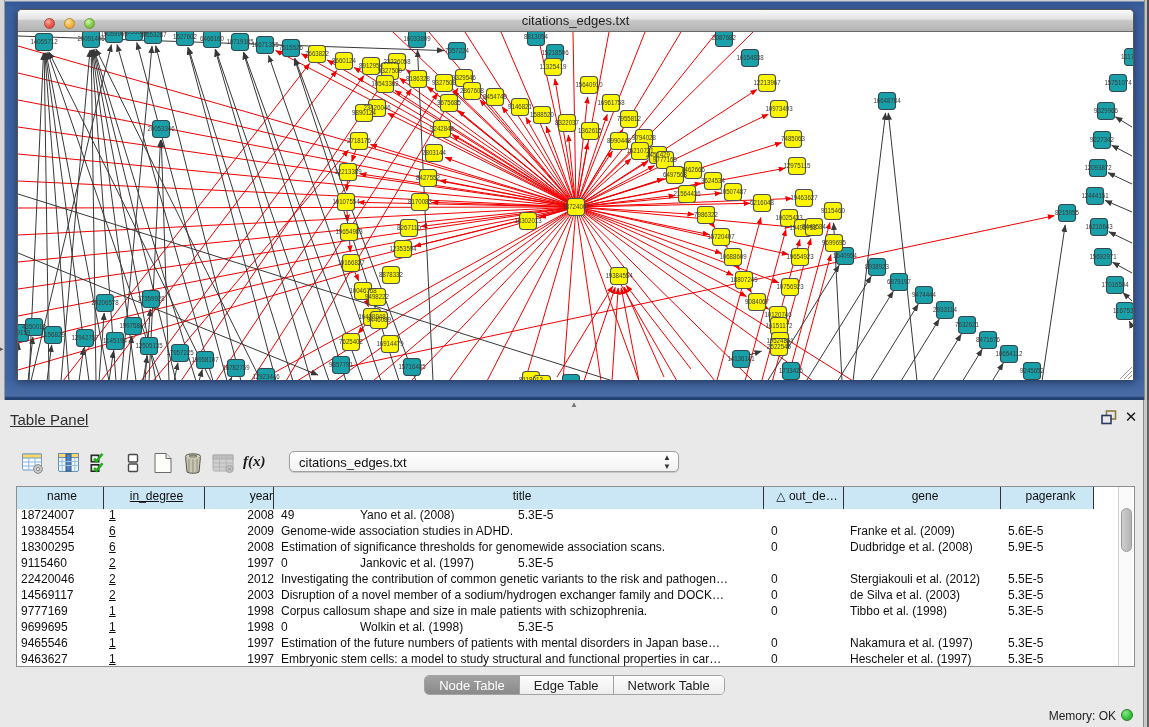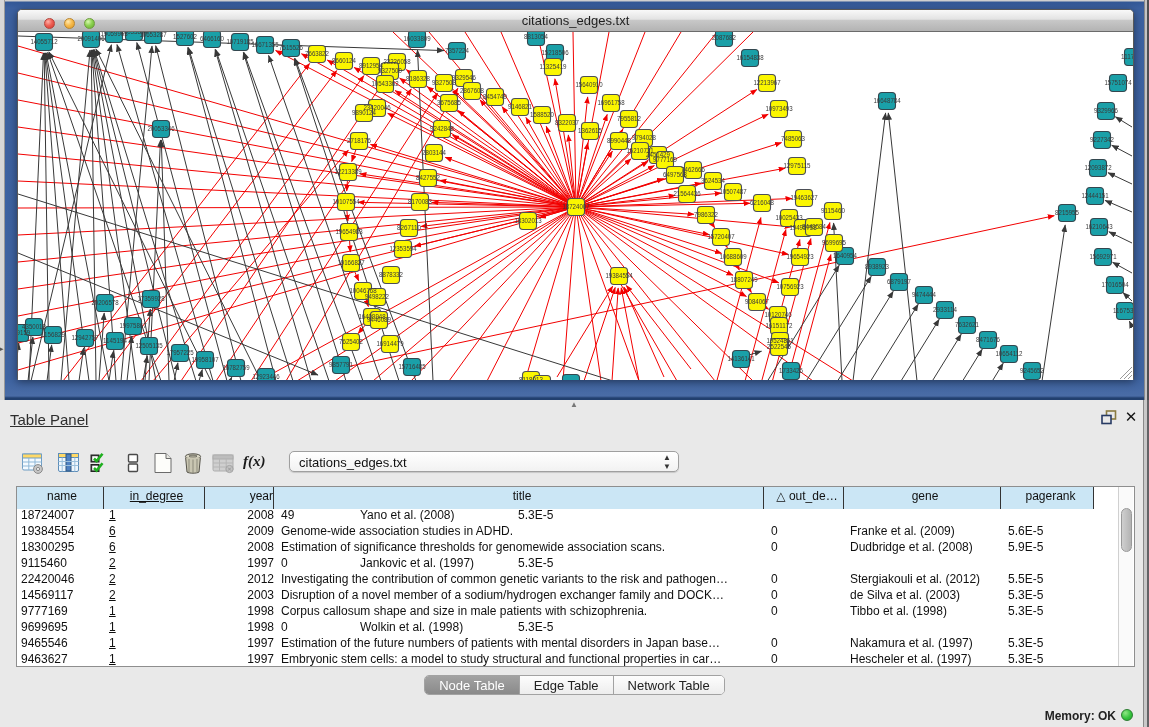--- a/index.html
+++ b/index.html
@@ -78,21 +78,21 @@
   background:linear-gradient(90deg,#cfcfcf,#b3b3b3); border:1px solid #999;
   border-radius:6px; }
 
 #tabs { position:absolute; left:0; top:275px; width:1149px; height:20px; text-align:center; }
 #tabset { display:inline-flex; height:20px; border:1px solid #a2a2a2; border-radius:5px;
   overflow:hidden; background:#fbfbfb; box-shadow:inset 0 1px 0 rgba(255,255,255,.8); }
 .tab { padding:0 14px; font-size:13px; line-height:19px; color:#222;
   background:linear-gradient(#fdfdfd,#ededed); border-right:1px solid #a2a2a2; }
 .tab:last-child{ border-right:none; }
 .tab.sel { background:linear-gradient(#a2a2a2,#8a8a8a); color:#fff; }
-#status { position:absolute; right:33px; top:309px; font-size:12px; color:#222;font-weight:bold; }
+#status { position:absolute; right:33px; top:309px; font-size:12px; color:#222; }
 #mem-dot { position:absolute; right:16px; top:309px; width:12px; height:12px;
   border-radius:50%; background:radial-gradient(circle at 35% 30%, #8fe784, #35c33d 55%, #23a42c);
   border:1px solid #2a7d2f; }
 </style>
 </head>
 <body>
 
 <div id="stage">
 
   <div id="desktop">

